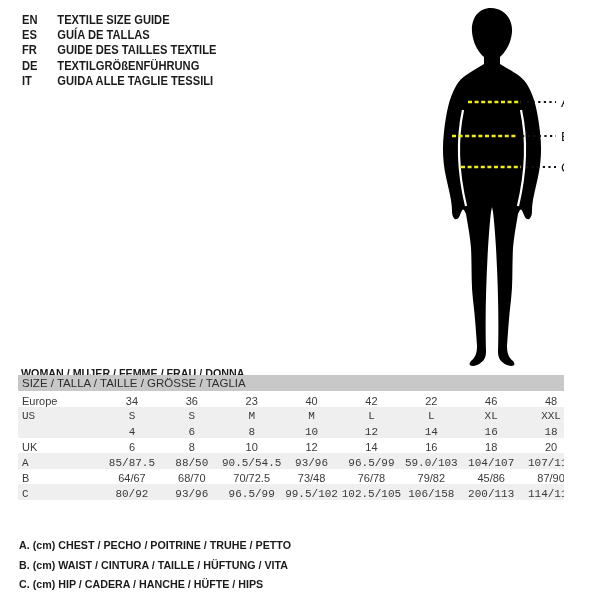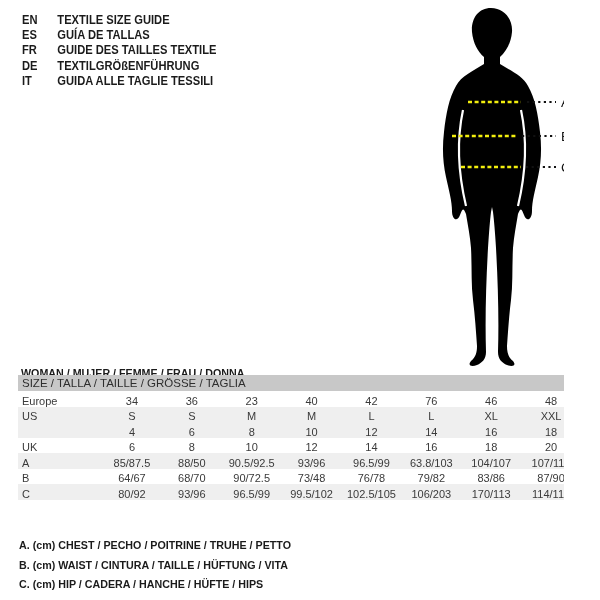--- a/index.html
+++ b/index.html
@@ -16,21 +16,21 @@
   .figure-svg{position:absolute;left:415px;top:0;}
   .marker-label{font-family:"Liberation Sans",sans-serif;font-size:13.5px;fill:#111;}
   
   .woman-heading{position:absolute;left:21px;top:367px;font-size:11.5px;font-weight:bold;
     color:#1b1b1b;transform:scaleX(.93);transform-origin:0 0;white-space:nowrap;}
   
   .size-table{position:absolute;left:18px;top:375px;width:563px;font-size:11px;color:#3a3a3a;}
   .t-header{height:16px;line-height:16px;background:var(--header-bg,#c8c8c8);
     padding-left:4px;color:#2e2e2e;font-size:11.5px;white-space:nowrap;}
   .t-row{display:flex;height:15.5px;align-items:flex-end;}
-  .t-row.shaded{background:var(--shade-bg,#efefef);}
+  .t-row.shaded{background:var(--shade-bg,#efefef);font-family:Liberation Mono, monospace;}
   .t-label{width:80px;padding-left:4px;flex:none;}
   .t-cell{flex:1;text-align:center;}
   
   .legend{position:absolute;left:19px;top:536px;transform:scaleX(.93);transform-origin:0 0;}
   .legend-line{height:19.6px;line-height:19.6px;font-size:11.5px;font-weight:bold;
     color:#1b1b1b;white-space:nowrap;}
 </style>
 </head>
 <body>
 
@@ -122,21 +122,21 @@
   <div class="size-table">
     <div class="t-header">SIZE / TALLA / TAILLE / GRÖSSE / TAGLIA</div>
 
     <div class="t-row">
       <span class="t-label">Europe</span>
       <span class="t-cell">34</span>
       <span class="t-cell">36</span>
       <span class="t-cell">23</span>
       <span class="t-cell">40</span>
       <span class="t-cell">42</span>
-      <span class="t-cell">76</span>
+      <span class="t-cell">22</span>
       <span class="t-cell">46</span>
       <span class="t-cell">48</span>
     </div>
 
     <div class="t-row shaded">
       <span class="t-label">US</span>
       <span class="t-cell">S</span>
       <span class="t-cell">S</span>
       <span class="t-cell">M</span>
       <span class="t-cell">M</span>
@@ -167,49 +167,49 @@
       <span class="t-cell">14</span>
       <span class="t-cell">16</span>
       <span class="t-cell">18</span>
       <span class="t-cell">20</span>
     </div>
 
     <div class="t-row shaded">
       <span class="t-label">A</span>
       <span class="t-cell">85/87.5</span>
       <span class="t-cell">88/50</span>
-      <span class="t-cell">90.5/92.5</span>
+      <span class="t-cell">90.5/54.5</span>
       <span class="t-cell">93/96</span>
       <span class="t-cell">96.5/99</span>
-      <span class="t-cell">63.8/103</span>
+      <span class="t-cell">59.0/103</span>
       <span class="t-cell">104/107</span>
       <span class="t-cell">107/110</span>
     </div>
 
     <div class="t-row">
       <span class="t-label">B</span>
       <span class="t-cell">64/67</span>
       <span class="t-cell">68/70</span>
-      <span class="t-cell">90/72.5</span>
+      <span class="t-cell">70/72.5</span>
       <span class="t-cell">73/48</span>
       <span class="t-cell">76/78</span>
       <span class="t-cell">79/82</span>
-      <span class="t-cell">83/86</span>
+      <span class="t-cell">45/86</span>
       <span class="t-cell">87/90</span>
     </div>
 
     <div class="t-row shaded">
       <span class="t-label">C</span>
       <span class="t-cell">80/92</span>
       <span class="t-cell">93/96</span>
       <span class="t-cell">96.5/99</span>
       <span class="t-cell">99.5/102</span>
       <span class="t-cell">102.5/105</span>
-      <span class="t-cell">106/203</span>
-      <span class="t-cell">170/113</span>
+      <span class="t-cell">106/158</span>
+      <span class="t-cell">200/113</span>
       <span class="t-cell">114/119</span>
     </div>
   </div>
 
   <div class="legend">
     <div class="legend-line">A. (cm) CHEST / PECHO / POITRINE / TRUHE / PETTO</div>
     <div class="legend-line">B. (cm) WAIST / CINTURA / TAILLE / HÜFTUNG / VITA</div>
     <div class="legend-line">C. (cm) HIP / CADERA / HANCHE / HÜFTE / HIPS</div>
   </div>
 

